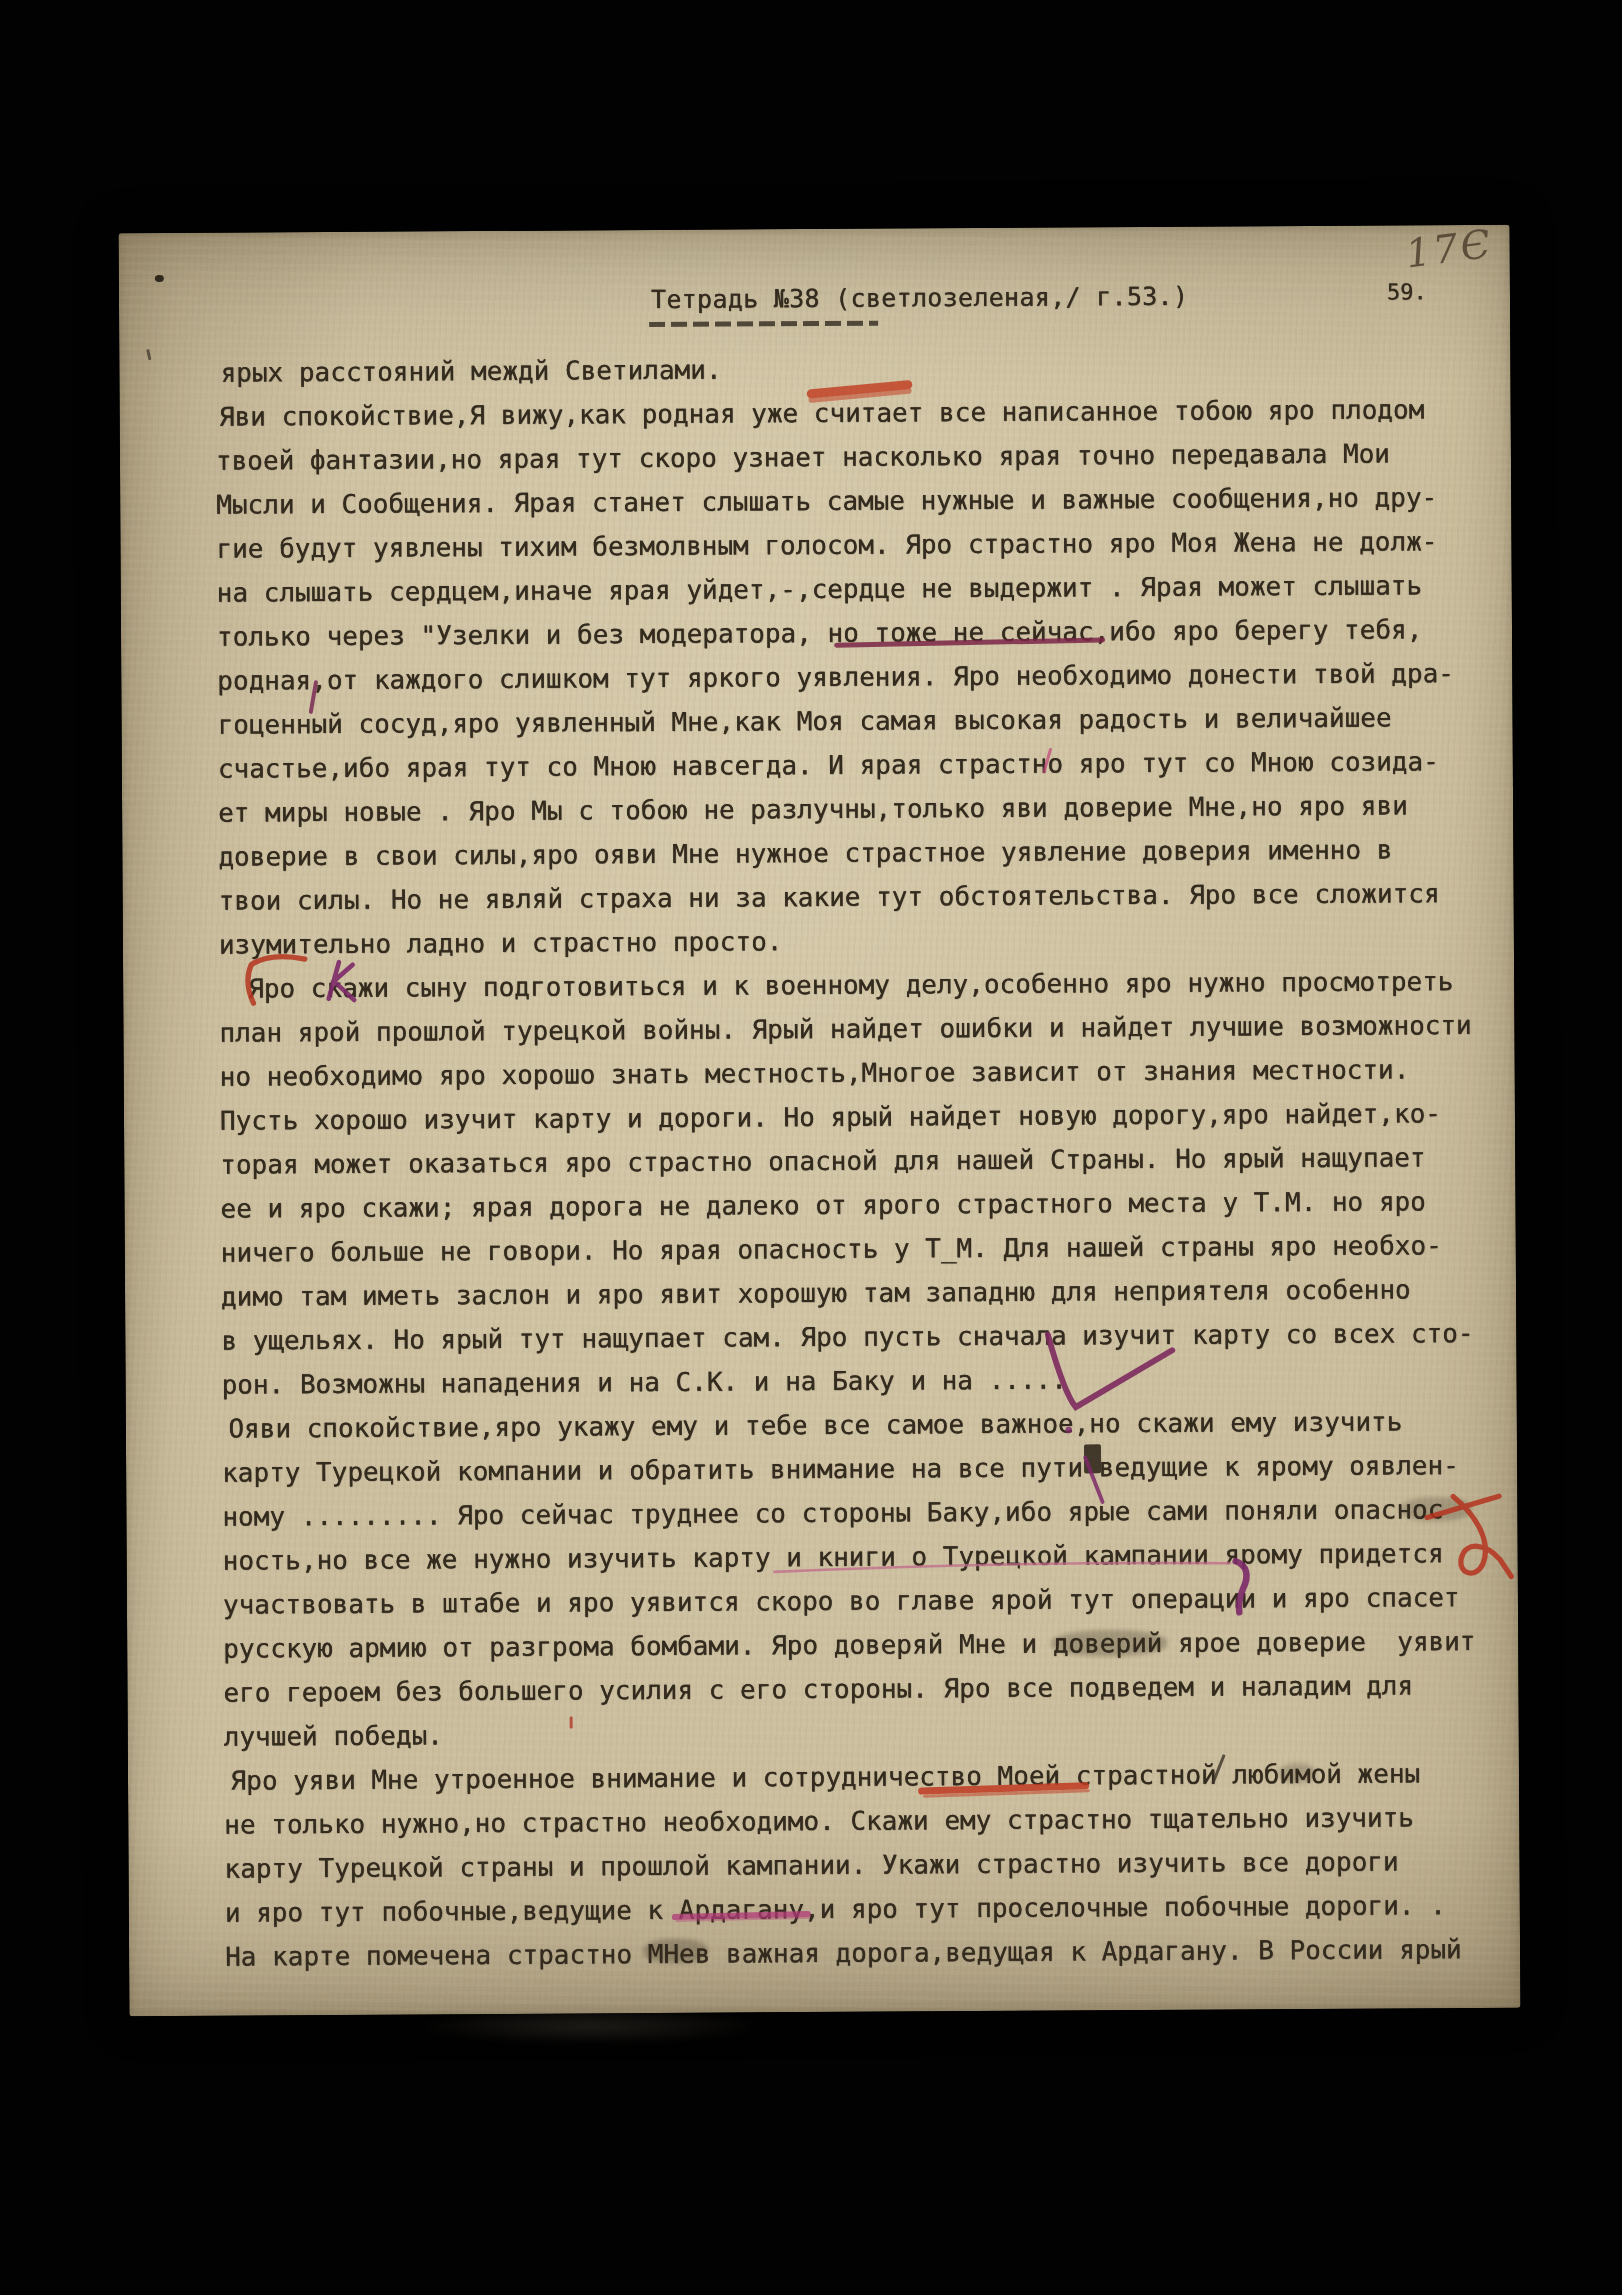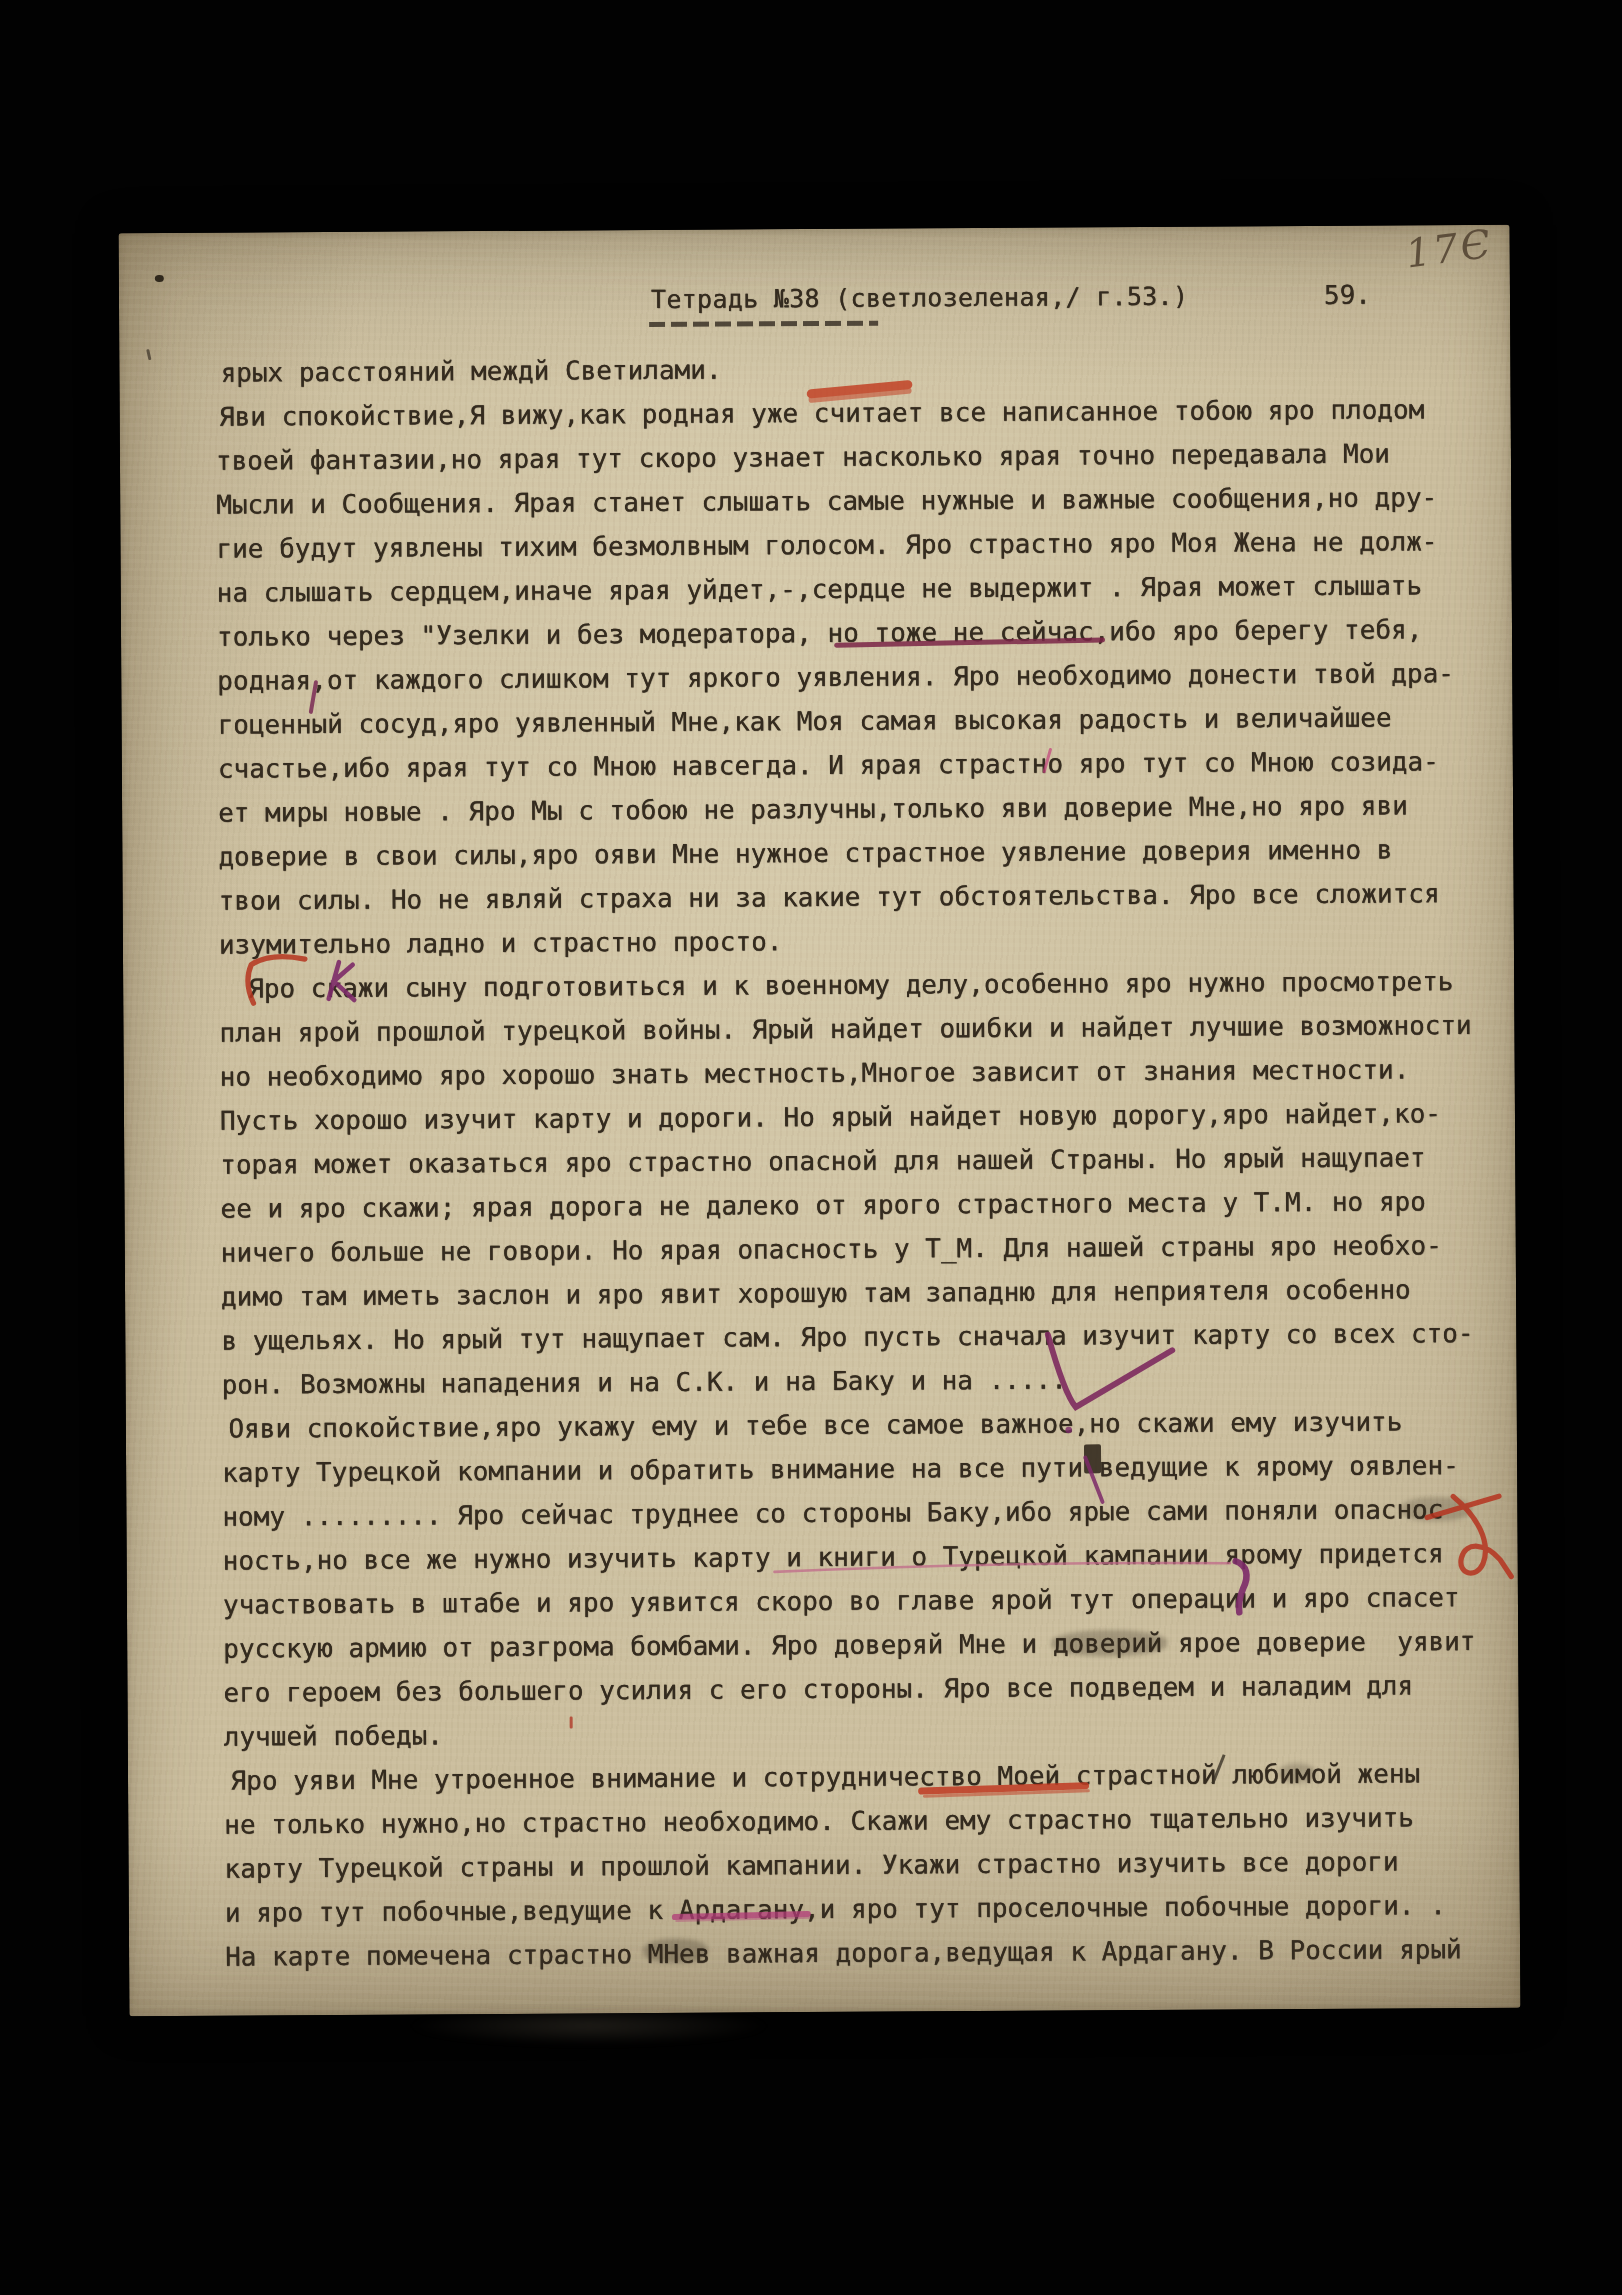--- a/index.html
+++ b/index.html
@@ -17,21 +17,21 @@
          box-shadow: inset 0 0 72px rgba(78,62,38,0.38), inset 0 0 9.2px rgba(60,48,28,0.25), 0 0 39px rgba(0,0,0,0.9);
          border-radius:3.3px;}
   .grain{position:absolute;inset:0;border-radius:3.3px;pointer-events:none;
          background:repeating-linear-gradient(93deg, rgba(120,100,70,0.05) 0 2px, rgba(0,0,0,0) 2px 5.9px),
                     repeating-linear-gradient(1deg, rgba(255,250,230,0.04) 0 3.3px, rgba(0,0,0,0) 3.3px 8.5px);}
   
   .ink{color:#342b1f;text-shadow:0 0 0.7px rgba(46,37,25,0.85), 0.4px 0.5px 0 rgba(46,37,25,0.30);}
   #header-title{position:absolute;left:532px;top:55px;font-size:25px;letter-spacing:0.3px;white-space:pre;}
   #title-underline{position:absolute;left:530px;top:92px;width:229px;height:5.2px;
          background:repeating-linear-gradient(90deg,#3b3227 0 15.7px, rgba(0,0,0,0) 15.7px 22px);opacity:.85;}
-  #page-number{position:absolute;left:1205px;top:54px;font-size:26px;}
+  #page-number{position:absolute;left:1268px;top:54px;font-size:22px;}
   #folio{position:absolute;left:1287px;top:1.3px;font-size:39px;color:#554634;
          font-family:"DejaVu Serif", serif;font-style:italic;transform:rotate(-7deg);letter-spacing:2.6px;opacity:.9;}
   #bodytext{position:absolute;left:96px;top:118px;width:1302px;font-size:26px;line-height:44px;}
   .tline{white-space:pre;height:44px;}
   
   .mk{position:absolute;pointer-events:none;}
   .smudge{position:absolute;background:rgba(48,38,25,0.55);filter:blur(2px);border-radius:45%;pointer-events:none;}
   svg.overlay{position:absolute;left:0;top:0;pointer-events:none;}
   #bottom-glow{position:absolute;left:406px;top:2007px;width:366px;height:38px;border-radius:50%;
          background:radial-gradient(ellipse, rgba(150,138,115,0.20), rgba(0,0,0,0) 70%);filter:blur(3.9px);}

